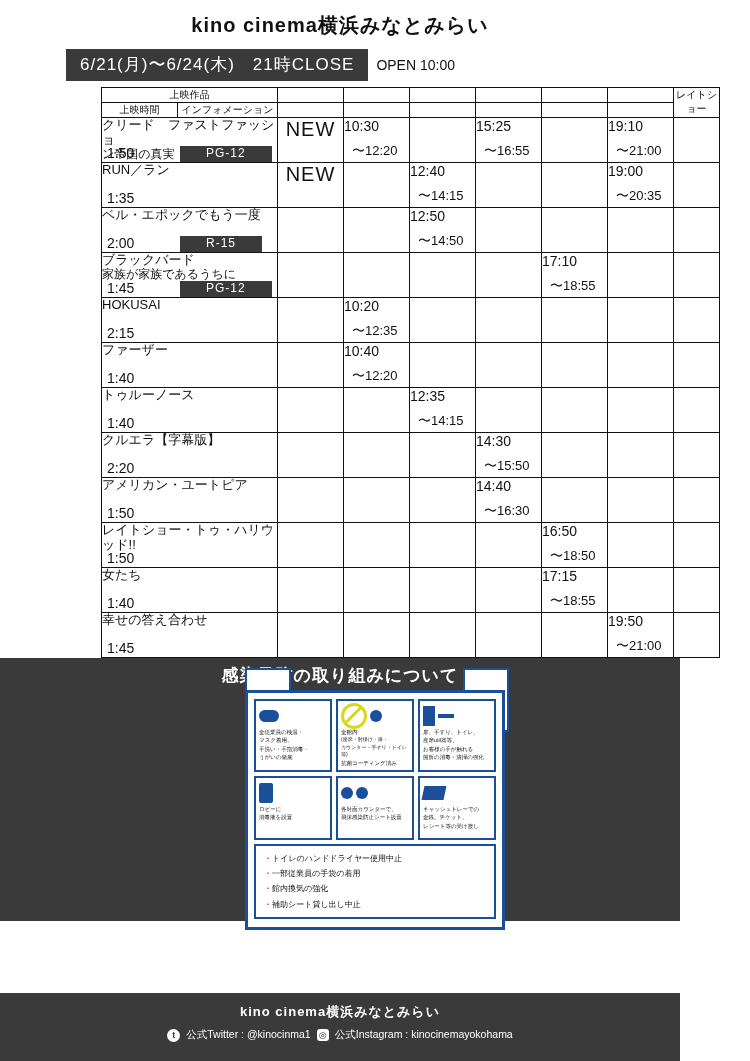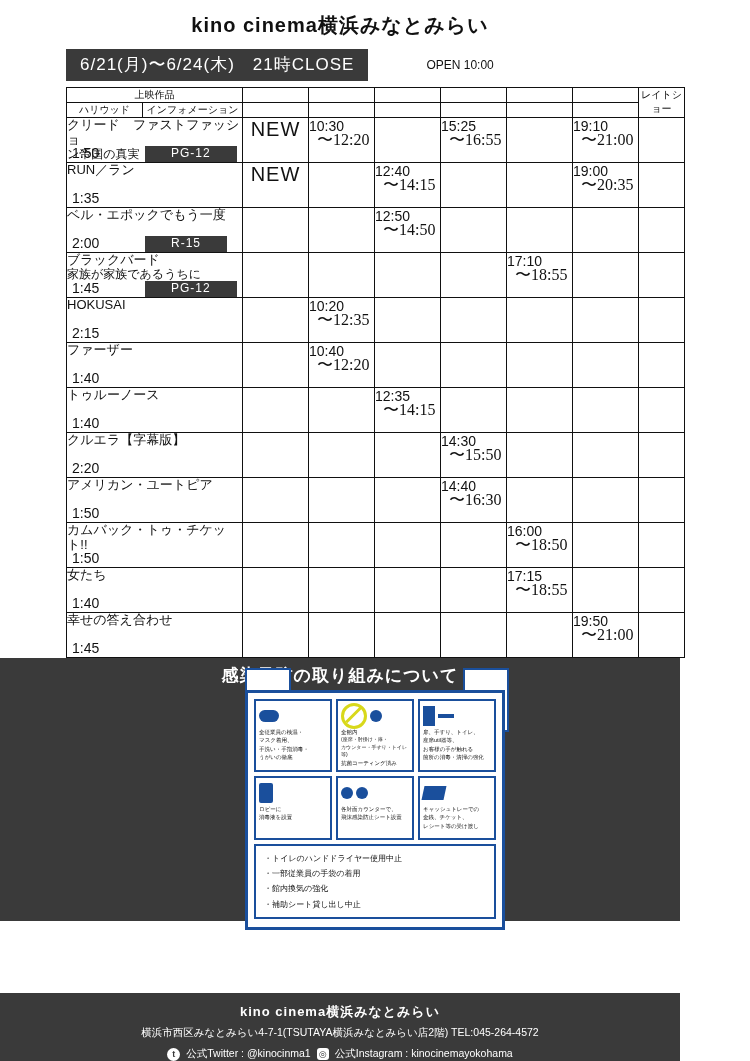--- a/index.html
+++ b/index.html
@@ -21,40 +21,39 @@
     letter-spacing:1px;
     padding-top:12px;
     line-height:1.35;
   }
   .title .l2{display:block;}
 
   .daterow{
     display:flex;
     align-items:center;
     margin:10px 66px 6px 66px;
-    gap:36px;
   }
   .datebar{
     background:#3a3a3a;
     color:#fff;
     font-size:17px;
     padding:4px 14px 5px 14px;
     letter-spacing:1px;
     white-space:nowrap;
   }
   .opentime{
-    font-size:12px;
-    margin-left:22px;
+    font-size:14px;
+    margin-left:8px;
     white-space:nowrap;
   }
 
   
   .sched{
     border-collapse:collapse;
-    margin:0 66px;
+    margin:0 101px;
     width:618px;
     table-layout:fixed;
     border-radius:14px;
   }
   .sched td,.sched th{
     border:1px solid #111;
     padding:0;
     vertical-align:top;
   }
 
@@ -88,23 +87,22 @@
   }
   .timecell{
     position:relative;
     height:44px;
     font-size:14px;
     padding:3px 0 0 6px;
     text-align:left;
   }
   .timecell .end{
     position:absolute;
-    left:8px;bottom:11px;
-    font-size:16px;
-    font-family:Liberation Serif, serif;
+    left:8px;bottom:2px;
+    font-size:13px;
   }
   .newcell{
     text-align:center;
     vertical-align:middle;
     font-size:20px;
     font-weight:normal;
     letter-spacing:1px;
   }
   .latecol{background:#dde7f0;}
   .blackband{
@@ -221,21 +219,21 @@
         <td colspan="2" class="hcell">上映作品</td>
         <td></td>
           <td></td>
           <td></td>
           <td></td>
           <td></td>
           <td></td>
         <td class="late" rowspan="2">レイトショー</td>
       </tr>
       <tr class="hrow2">
-        <td class="hcell">ハリウッド</td>
+        <td class="hcell">上映時間</td>
         <td class="hcell">インフォメーション</td>
         <td></td>
           <td></td>
           <td></td>
           <td></td>
           <td></td>
           <td></td>
       </tr>
 
     <tr>
@@ -331,26 +329,26 @@
           <td class="timecell"></td>
           <td class="timecell"></td>
           <td class="timecell"></td>
           <td class="timecell"><span>14:40</span><span class="end">〜16:30</span></td>
           <td class="timecell"></td>
           <td class="timecell"></td>
           <td class="timecell"></td>
           <td class="latecol"></td>
         </tr>
         <tr>
-          <td class="titlecell" colspan="2"><span>カムバック・トゥ・チケット!!</span><span class="dur">1:50</span></td>
-          <td class="timecell"></td>
-          <td class="timecell"></td>
-          <td class="timecell"></td>
-          <td class="timecell"></td>
-          <td class="timecell"><span>16:00</span><span class="end">〜18:50</span></td>
+          <td class="titlecell" colspan="2"><span>レイトショー・トゥ・ハリウッド!!</span><span class="dur">1:50</span></td>
+          <td class="timecell"></td>
+          <td class="timecell"></td>
+          <td class="timecell"></td>
+          <td class="timecell"></td>
+          <td class="timecell"><span>16:50</span><span class="end">〜18:50</span></td>
           <td class="timecell"></td>
           <td class="timecell"></td>
           <td class="latecol"></td>
         </tr>
         <tr>
           <td class="titlecell" colspan="2"><span>女たち</span><span class="dur">1:40</span></td>
           <td class="timecell"></td>
           <td class="timecell"></td>
           <td class="timecell"></td>
           <td class="timecell"></td>
@@ -453,21 +451,20 @@
         <div>・トイレのハンドドライヤー使用中止</div>
         <div>・一部従業員の手袋の着用</div>
         <div>・館内換気の強化</div>
         <div>・補助シート貸し出し中止</div>
       </div>
     </div>
   </div>
 
   <div class="footer">
     <div class="fname">kino cinema横浜みなとみらい</div>
-    <div class="faddr">横浜市西区みなとみらい4-7-1(TSUTAYA横浜みなとみらい店2階)  TEL:045-264-4572</div>
     <div class="fsns">
       <span class="circ">t</span>
       <span>公式Twitter : @kinocinma1</span>
       <span class="sq">◎</span>
       <span>公式Instagram : kinocinemayokohama</span>
     </div>
   </div>
 </div>
 
 </body></html>

